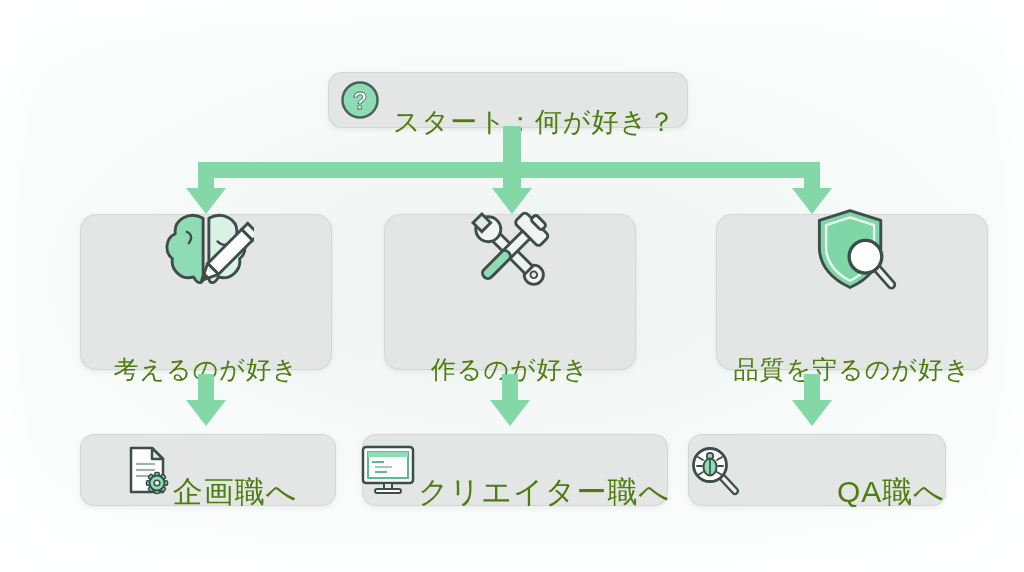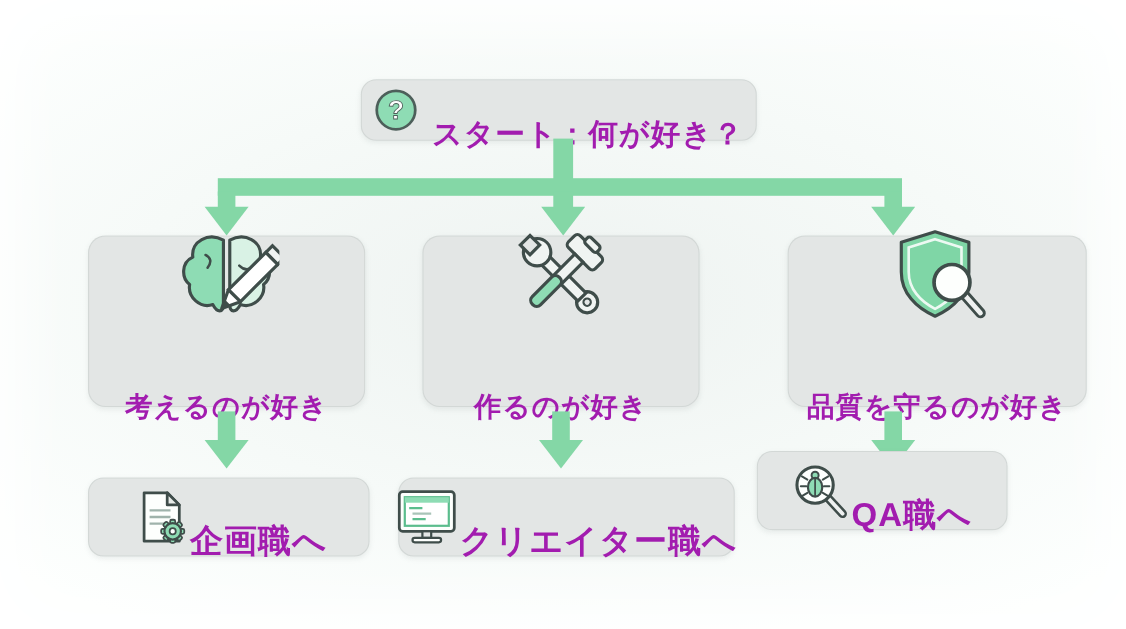--- a/index.html
+++ b/index.html
@@ -20,21 +20,21 @@
     border: 1px solid rgba(180,190,186,0.35);
     box-shadow: 0 2px 5px rgba(120,135,128,0.12);
     display: flex;
     align-items: center;
     justify-content: center;
   }
   .node.top-node    { border-radius: 14px; gap: 13px; }
   .node.branch-node { border-radius: 16px; flex-direction: column; gap: 10px; padding-top: 4px; }
   .node.result-node { border-radius: 14px; gap: 2px; }
 
-  .lbl { color: #a21caf; font-weight: bold; letter-spacing: 1px; white-space: nowrap; margin-top: 44px; }
+  .lbl { color: #4d7c0f; font-weight: normal; letter-spacing: 1px; white-space: nowrap; margin-top: 44px; }
   .lbl-start  { font-size: 27px; }
   .lbl-branch { font-size: 25px; }
   .lbl-result { font-size: 30px; }
 
   .arrow-part { position: absolute; background: #84d7a6; }
   .arrow-head {
     position: absolute;
     width: 0; height: 0;
     border-left: 20px solid transparent;
     border-right: 20px solid transparent;
@@ -164,21 +164,21 @@
         <line x1="12" y1="18" x2="24" y2="18" stroke="#5bbd8d" stroke-width="2"></line>
         <line x1="15" y1="23" x2="32" y2="23" stroke="#a9c4b8" stroke-width="2"></line>
         <line x1="15" y1="28" x2="27" y2="28" stroke="#5bbd8d" stroke-width="2"></line>
         <rect x="24" y="39" width="8" height="6" fill="#e3e6e5" stroke="#3f4d4a" stroke-width="2"></rect>
         <rect x="15" y="45" width="26" height="4" rx="2" fill="#fdfffd" stroke="#3f4d4a" stroke-width="2"></rect>
       </svg>
     </span>
     <span class="lbl lbl-result">クリエイター職へ</span>
   </div>
 
-  <div class="node result-node" style="left:688px; top:410px; width:228px; height:72px;">
+  <div class="node result-node" style="left:688px; top:434px; width:258px; height:72px;justify-content:space-between;">
     <span>
       <svg width="52" height="52" viewBox="0 0 52 52">
         <line x1="33" y1="33" x2="46" y2="47" stroke="#3f4d4a" stroke-width="8" stroke-linecap="round"></line>
         <line x1="33" y1="33" x2="46" y2="47" stroke="#eef1f0" stroke-width="3.5" stroke-linecap="round"></line>
         <circle cx="21" cy="21" r="16.5" fill="#fdfffd" stroke="#3f4d4a" stroke-width="2.8"></circle>
         <g stroke="#3f4d4a" stroke-width="1.8" stroke-linecap="round">
           <line x1="14" y1="16" x2="9" y2="13"></line>
           <line x1="13" y1="22" x2="8" y2="22"></line>
           <line x1="14" y1="28" x2="9" y2="31"></line>
           <line x1="28" y1="16" x2="33" y2="13"></line>

